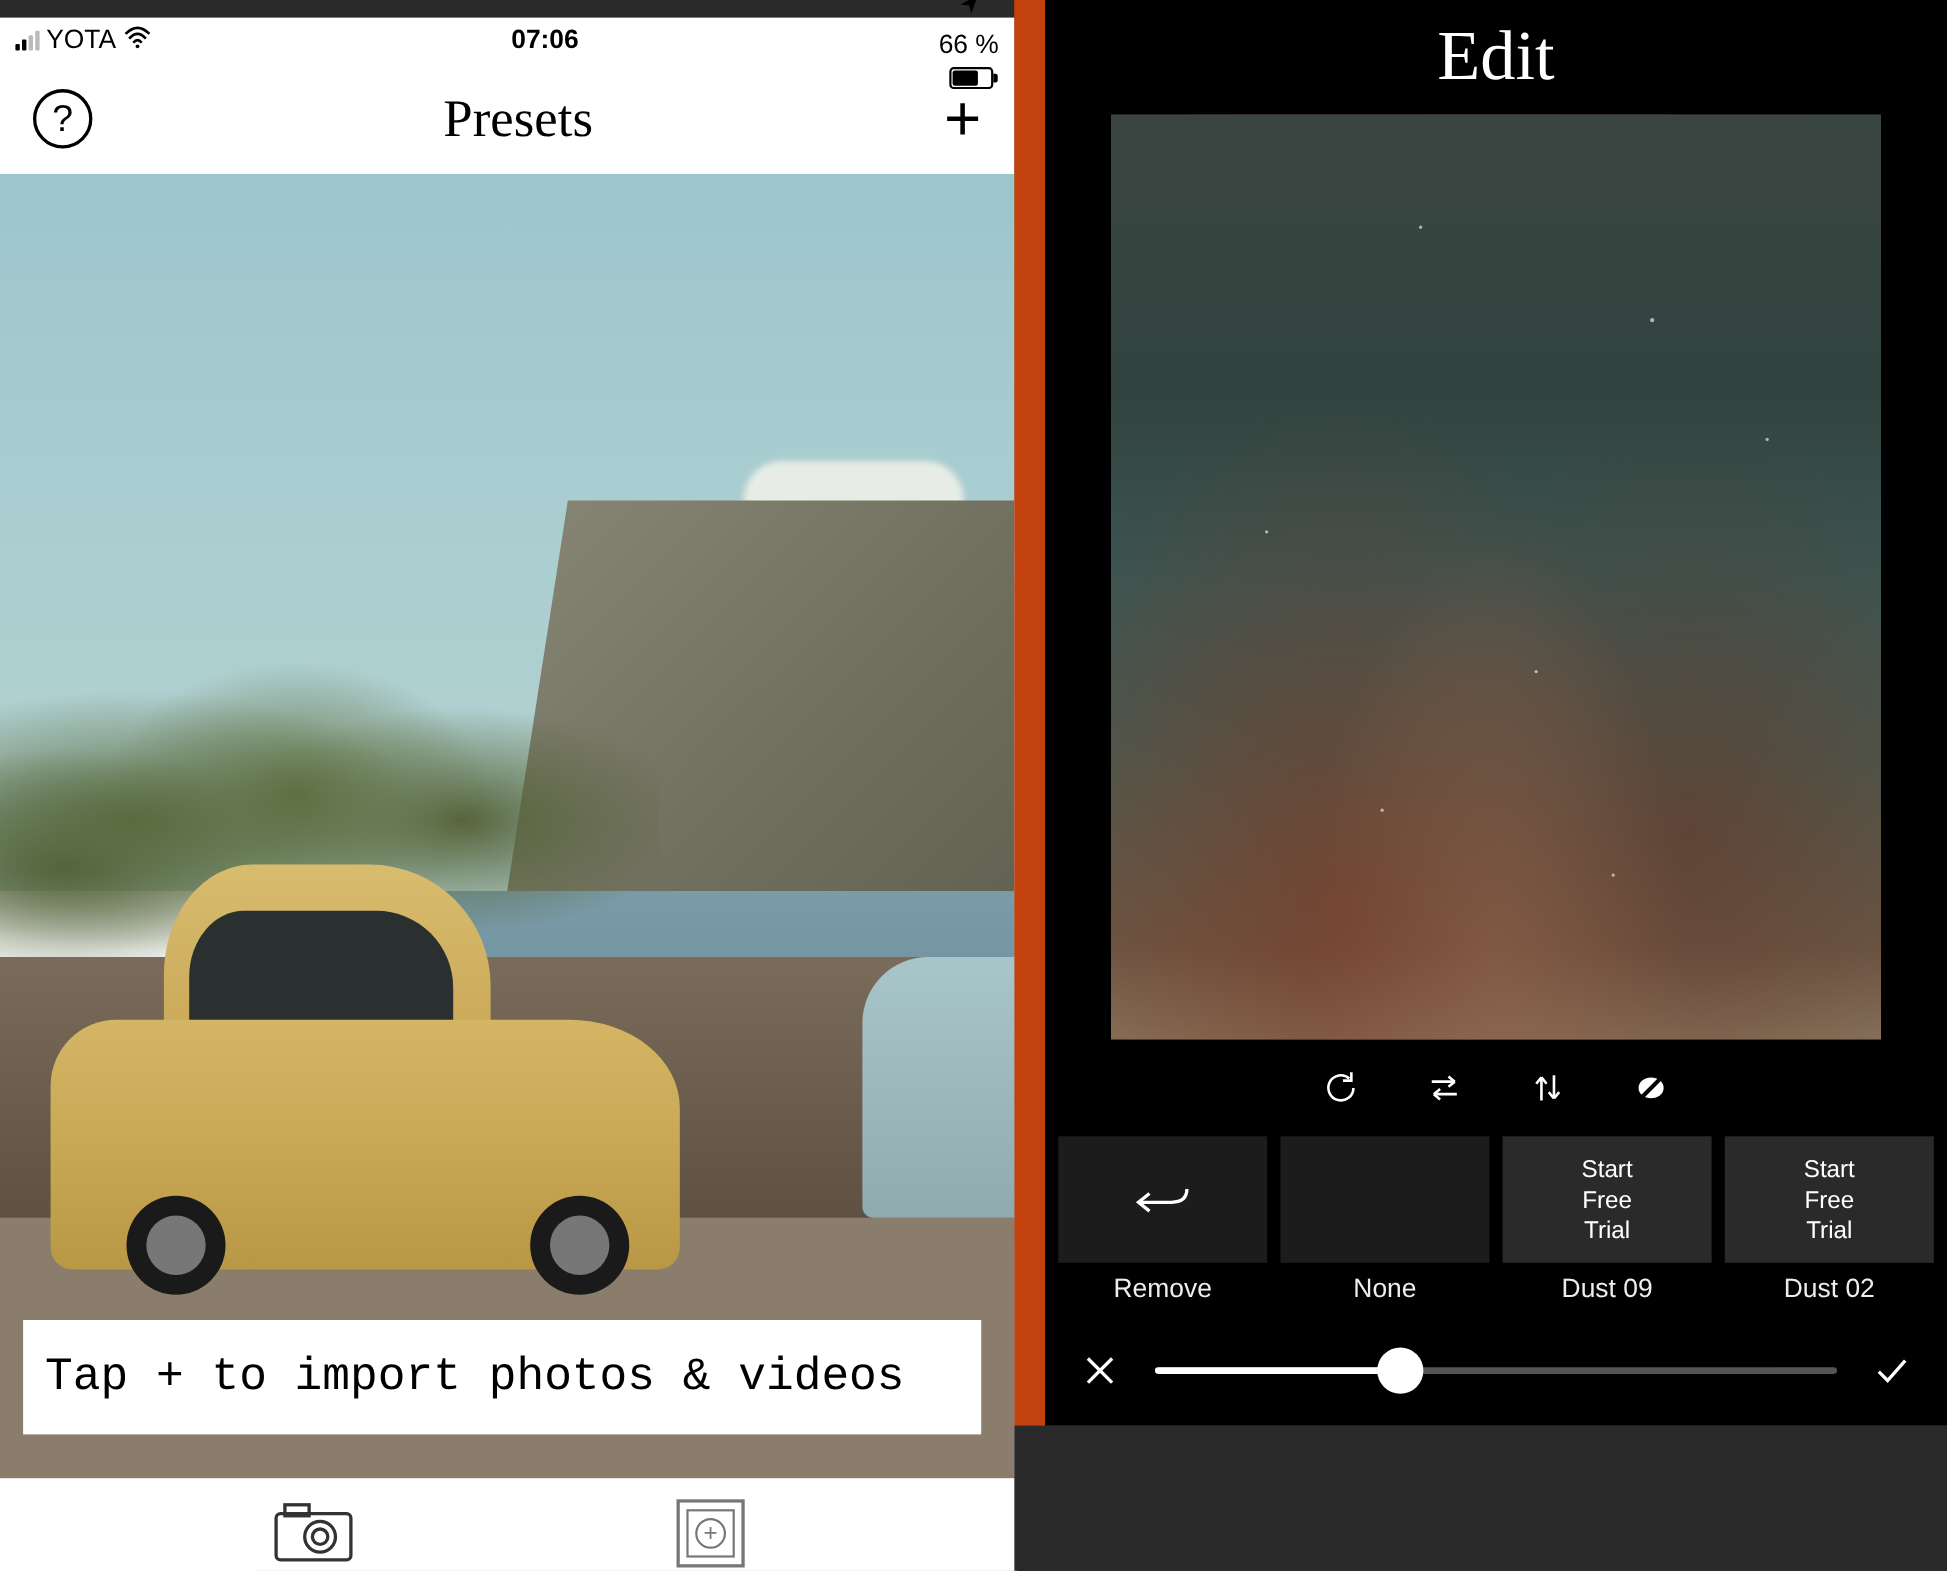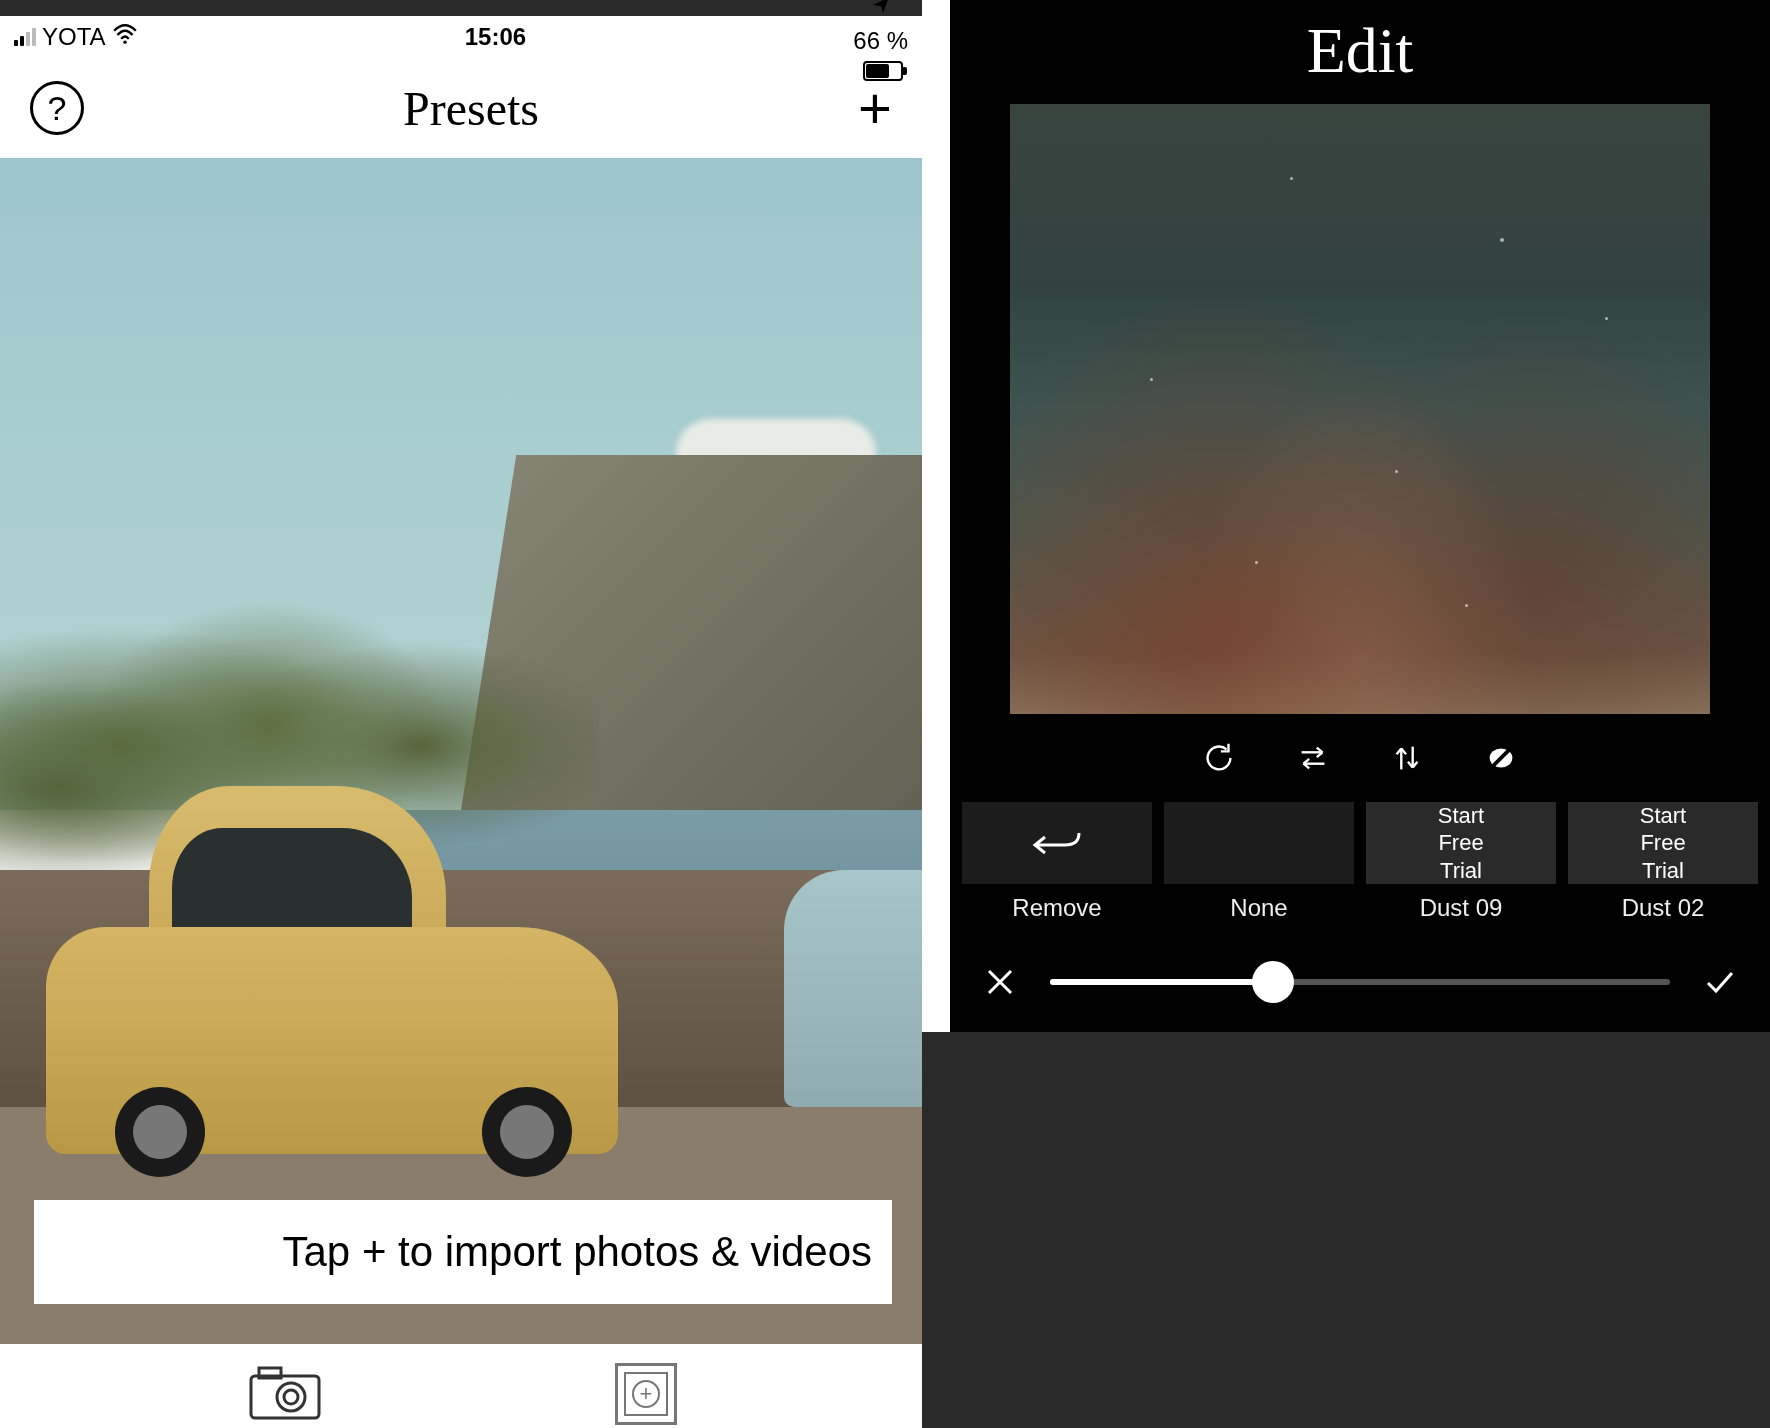--- a/index.html
+++ b/index.html
@@ -124,25 +124,25 @@
   .wheel::after{content:"";position:absolute;inset:18px;background:#777;border-radius:50%;}
   .wheel.front{right:8%;}
   .wheel.rear{left:12%;}
   .car2{
     position:absolute; bottom:20%; right:-5%; width:20%; height:20%;
     background:linear-gradient(to bottom,#a8c5ca,#8fabb0);
     border-radius: 60px 0 0 10px;
   }
   .import-banner{
     position:absolute;
-    bottom:40px; left:34px; right:30px;
+    bottom:40px; left:21px; right:30px;
     background:#fff;
     padding:28px 20px;
-    text-align:right;
-    font-family:Liberation Sans, sans-serif;
+    text-align:left;
+    font-family:Liberation Mono, monospace;
     font-size:42px;
     color:#000;
   }
   .bottom-bar{
     height:100px;
     background:#fff;
     display:flex;
     align-items:center;
     justify-content:space-around;
     padding: 0 100px;
@@ -157,22 +157,22 @@
   .import-box::before{content:"";position:absolute;inset:6px;border:2px solid #777;}
   .import-plus{
     width:28px;height:28px;border:2px solid #777;border-radius:50%;
     display:flex;align-items:center;justify-content:center;
     font-size:22px;color:#777;position:relative;z-index:1;
   }
 
   
   .right-panel{
     flex:1;
-    height:1032px;
-    background:#ffffff;
+    height:1296px;
+    background:#c2410c;
     display:flex;
     align-items:flex-start;
     justify-content:flex-end;
   }
   .edit-screen{
     width:820px;
     height:100%;
     background:#000;
     display:flex;
     flex-direction:column;
@@ -288,21 +288,21 @@
       <span>YOTA</span>
       <span class="wifi-icon">
         <svg viewBox="0 0 24 20">
             <path d="M2 7 Q12 -3 22 7" stroke="#000" stroke-width="2.2" fill="none"></path>
             <path d="M5 11 Q12 3 19 11" stroke="#000" stroke-width="2.2" fill="none"></path>
             <path d="M8.5 14.5 Q12 10 15.5 14.5" stroke="#000" stroke-width="2.2" fill="none"></path>
             <circle cx="12" cy="17.5" r="1.6" fill="#000"></circle>
           </svg>
       </span>
     </div>
-    <div style="font-weight:600;">15:06</div>
+    <div style="font-weight:600;">07:06</div>
     <div class="status-right">
       <span class="nav-arrow">
         <svg viewBox="0 0 20 20">
             <path d="M2 10 L18 2 L12 18 L10 11 Z" fill="#000"></path>
           </svg>
       </span>
       <span>66 %</span>
       <span class="battery">
         <span class="battery-body">
             <span class="battery-fill"></span>

